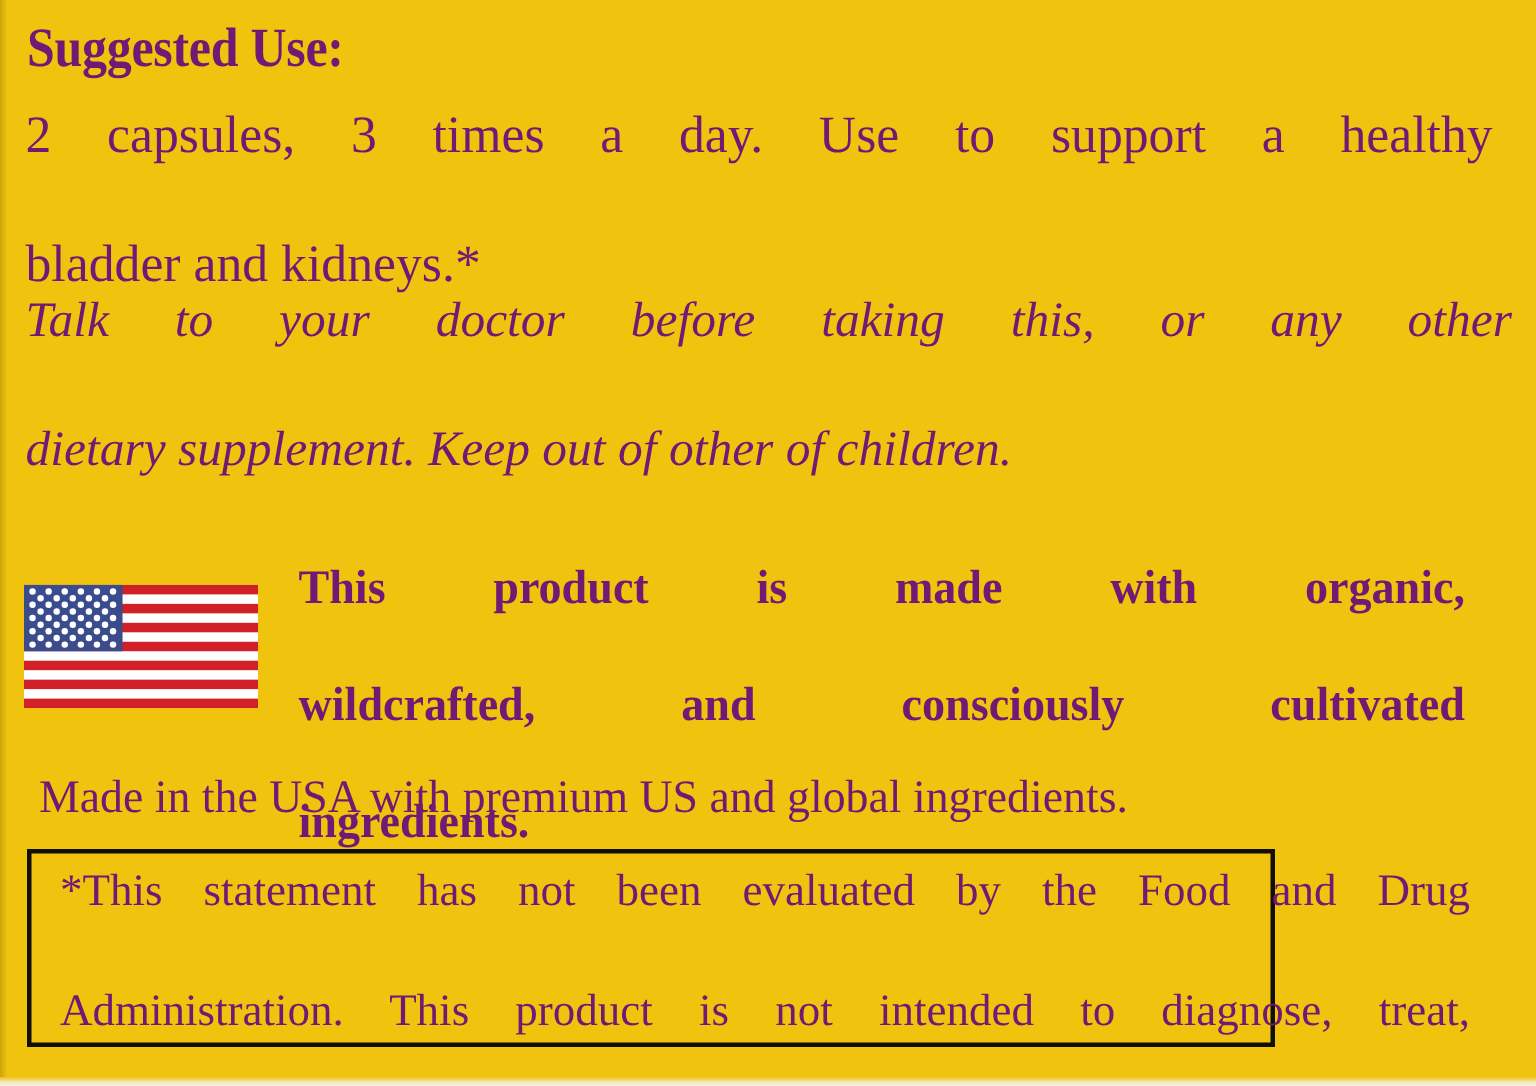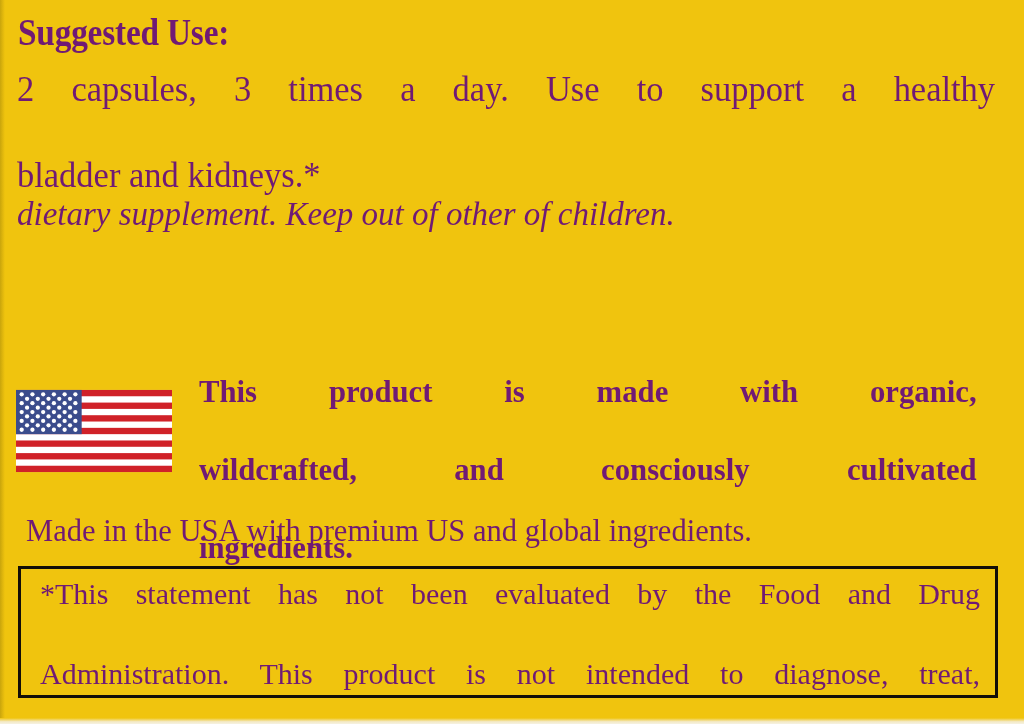--- a/index.html
+++ b/index.html
@@ -136,21 +136,21 @@
     font-weight: normal;
     white-space: nowrap;
     transform: scaleX(0.985);
     transform-origin: left top;
   }
 
   .disclaimer-box {
     position: absolute;
     left: 18px;
     top: 566px;
-    width: 980px;
+    width: 832px;
     height: 132px;
     border: 3px solid #120E08;
     box-sizing: border-box;
   }
   .disclaimer {
     position: absolute;
     left: 19px;
     top: 5px;
     width: 940px;
     font-size: 30px;
@@ -175,20 +175,21 @@
 <div id="label">
 
   <div class="heading">Suggested Use:</div>
 
   <div class="usage">
     <span class="ln1">2 capsules, 3 times a day. Use to support a healthy</span>
     <span>bladder and kidneys.*</span>
   </div>
 
   <div class="doctor">
+    <span class="ln j">Talk to your doctor before taking this, or any other</span>
     <span class="ln">dietary supplement. Keep out of other of children.</span>
   </div>
 
   <div class="flag">
     <svg viewBox="0 0 247 130" xmlns="http://www.w3.org/2000/svg" aria-hidden="true">
       <rect x="0" y="0" width="247" height="130" fill="#FFFFFF"></rect>
       <g fill="#D02128">
         <rect x="0" y="0" width="247" height="10"></rect>
         <rect x="0" y="20" width="247" height="10"></rect>
         <rect x="0" y="40" width="247" height="10"></rect>

